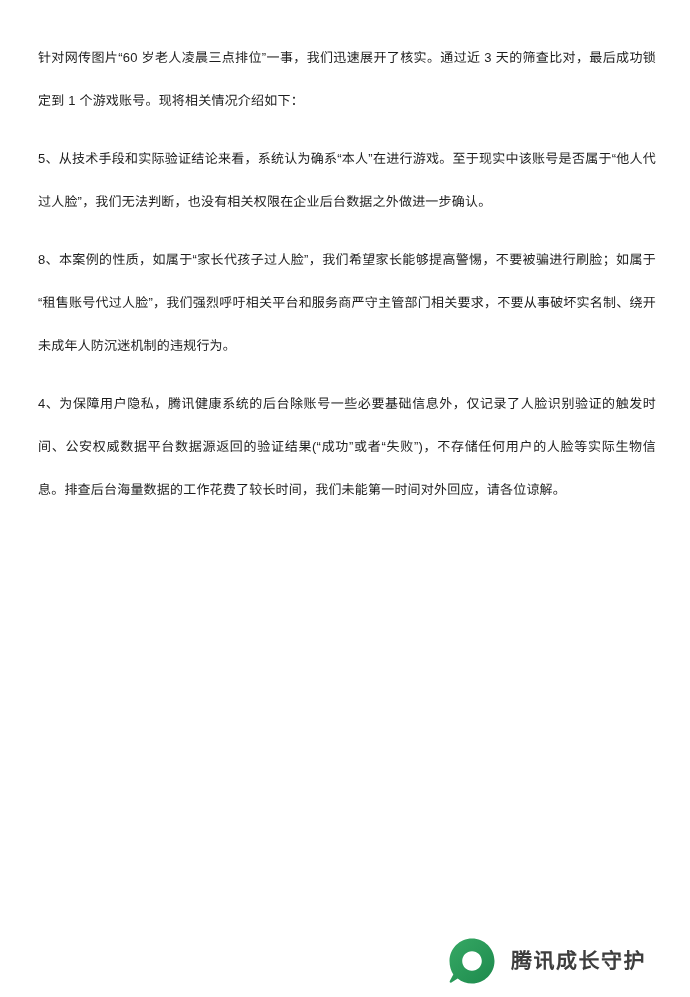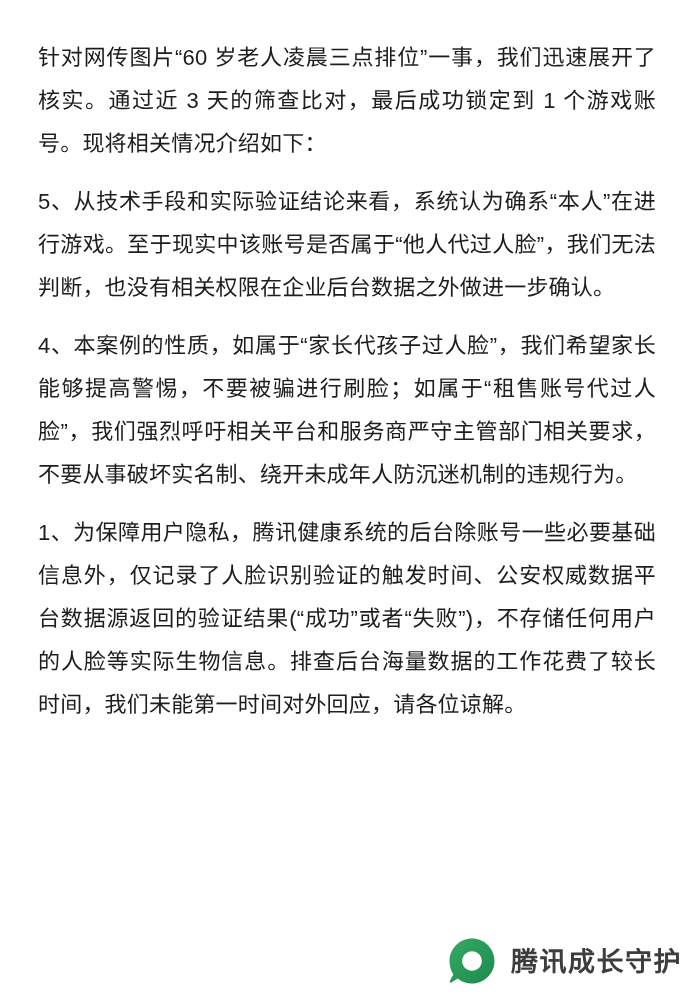--- a/index.html
+++ b/index.html
@@ -28,21 +28,21 @@
   }
 
   .statement-body {
     position: absolute;
     left: 38px;
     top: 36px;
     width: 618px;
   }
 
   .paragraph {
-    font-size: 22px;
+    font-size: 13px;
     line-height: 43px;
     color: #1d1d1d;
     letter-spacing: 0.2px;
     text-align: justify;
     text-justify: inter-ideograph;
     margin: 0 0 15px 0;
     word-break: break-all;
     font-weight: 400;
   }
 
@@ -60,39 +60,39 @@
   }
 
   .brand-mark {
     width: 50px;
     height: 50px;
     flex: 0 0 auto;
     display: block;
   }
 
   .brand-name {
-    font-size: 27px;
+    font-size: 21px;
     font-weight: 700;
     color: #3d3d3d;
     letter-spacing: 1.5px;
     line-height: 1;
     white-space: nowrap;
     font-family: "DejaVu Sans", "Liberation Sans", sans-serif;
   }
 </style>
 </head>
 <body>
 
 <div class="statement-page">
 
   <div class="statement-body">
     <p class="paragraph">针对网传图片“60 岁老人凌晨三点排位”一事，我们迅速展开了核实。通过近 3 天的筛查比对，最后成功锁定到 1 个游戏账号。现将相关情况介绍如下：</p>
     <p class="paragraph">5、从技术手段和实际验证结论来看，系统认为确系“本人”在进行游戏。至于现实中该账号是否属于“他人代过人脸”，我们无法判断，也没有相关权限在企业后台数据之外做进一步确认。</p>
-    <p class="paragraph">4、本案例的性质，如属于“家长代孩子过人脸”，我们希望家长能够提高警惕，不要被骗进行刷脸；如属于“租售账号代过人脸”，我们强烈呼吁相关平台和服务商严守主管部门相关要求，不要从事破坏实名制、绕开未成年人防沉迷机制的违规行为。</p>
-    <p class="paragraph">1、为保障用户隐私，腾讯健康系统的后台除账号一些必要基础信息外，仅记录了人脸识别验证的触发时间、公安权威数据平台数据源返回的验证结果(“成功”或者“失败”)，不存储任何用户的人脸等实际生物信息。排查后台海量数据的工作花费了较长时间，我们未能第一时间对外回应，请各位谅解。</p>
+    <p class="paragraph">8、本案例的性质，如属于“家长代孩子过人脸”，我们希望家长能够提高警惕，不要被骗进行刷脸；如属于“租售账号代过人脸”，我们强烈呼吁相关平台和服务商严守主管部门相关要求，不要从事破坏实名制、绕开未成年人防沉迷机制的违规行为。</p>
+    <p class="paragraph">4、为保障用户隐私，腾讯健康系统的后台除账号一些必要基础信息外，仅记录了人脸识别验证的触发时间、公安权威数据平台数据源返回的验证结果(“成功”或者“失败”)，不存储任何用户的人脸等实际生物信息。排查后台海量数据的工作花费了较长时间，我们未能第一时间对外回应，请各位谅解。</p>
   </div>
 
   <div class="brand-lockup">
     <svg class="brand-mark" viewBox="0 0 50 50">
       <defs>
         <linearGradient id="ringGrad" x1="0" y1="0" x2="1" y2="1">
           <stop offset="0%" stop-color="#36a864"></stop>
           <stop offset="100%" stop-color="#1d8a4d"></stop>
         </linearGradient>
       </defs>

